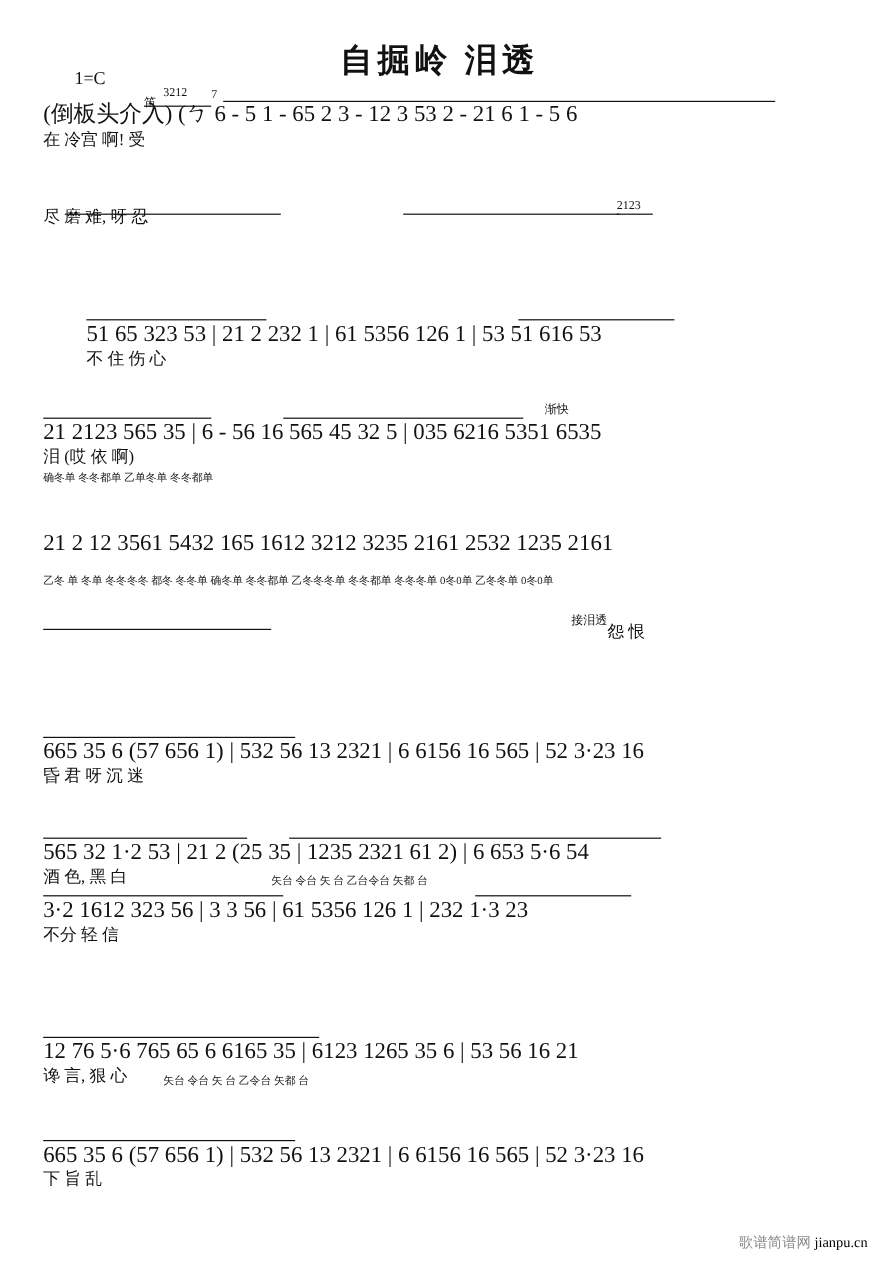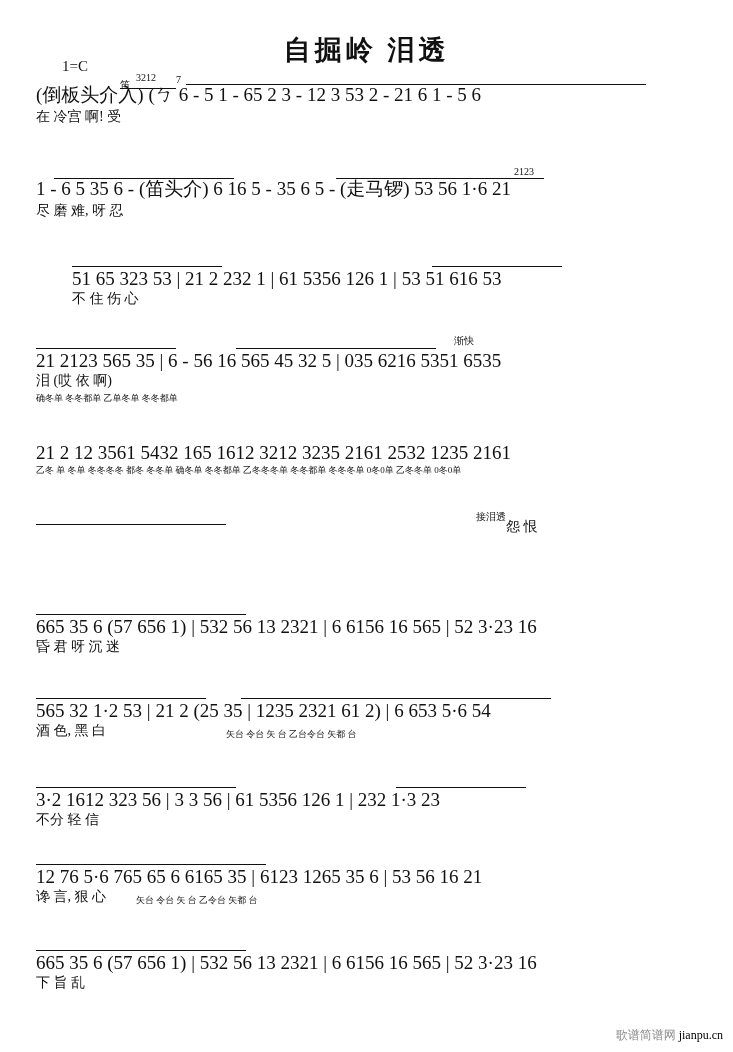--- a/index.html
+++ b/index.html
@@ -106,21 +106,20 @@
     <div class="hline" style="left:150px; top:6px; width:460px;"></div>
     <div class="notes-row">(倒板头介入) (ㄅ 6 - 5 1 - 65 2 3 -  12 3 53 2 - 21 6 1 - 5 6</div>
     <div class="lyr-row">在  冷宫            啊!                          受</div>
   </div>
 
   <div class="system" style="top:172px;">
     <div class="annot" style="left:478px; top:-6px;">2123</div>
     <div class="hline" style="left:18px; top:6px; width:180px;"></div>
     <div class="hline" style="left:300px; top:6px; width:180px;"></div>
     <div class="hline" style="left:478px; top:6px; width:30px;"></div>
-    <div class="notes-row">1 - 6 5 35 6 - (笛头介) 6 16 5 - 35 6 5 - (走马锣) 53 56 1·6 21</div>
     <div class="lyr-row">尽 磨  难,      呀                          忍</div>
   </div>
 
   <div class="system" style="top:260px;margin-left:36px;">
     <div class="hline" style="left:0px; top:6px; width:150px;"></div>
     <div class="hline" style="left:360px; top:6px; width:130px;"></div>
     <div class="notes-row">51 65 323 53 | 21 2 232 1 | 61 5356 126 1 | 53 51 616 53</div>
     <div class="lyr-row">不          住                   伤     心</div>
   </div>
 
@@ -128,21 +127,21 @@
     <div class="annot" style="left:418px; top:-8px;">渐快</div>
     <div class="hline" style="left:0px; top:6px; width:140px;"></div>
     <div class="hline" style="left:200px; top:6px; width:200px;"></div>
     <div class="notes-row">21 2123 565 35 | 6 - 56 16 565 45 32 5 | 035 6216 5351 6535</div>
     <div class="lyr-row">泪       (哎 依  啊)</div>
     <div class="sub-row">确冬单 冬冬都单 乙单冬单 冬冬都单</div>
   </div>
 
   <div class="system" style="top:434px;">
     <div class="notes-row">21 2 12 3561 5432 165 1612 3212 3235 2161 2532 1235 2161</div>
-    <div class="sub-row" style="margin-top:0;">乙冬 单 冬单   冬冬冬冬  都冬 冬冬单   确冬单  冬冬都单   乙冬冬冬单 冬冬都单 冬冬冬单 0冬0单   乙冬冬单 0冬0单</div>
+    <div class="sub-row" style="margin-top:14px;">乙冬 单 冬单   冬冬冬冬  都冬 冬冬单   确冬单  冬冬都单   乙冬冬冬单 冬冬都单 冬冬冬单 0冬0单   乙冬冬单 0冬0单</div>
   </div>
 
   <div class="system" style="top:518px;">
     <div class="annot" style="left:440px; top:-8px;">接泪透</div>
     <div class="hline" style="left:0px; top:6px; width:190px;"></div>
     <div class="lyr-row" style="margin-left:470px;">怨    恨</div>
   </div>
 
   <div class="system" style="top:608px;">
     <div class="hline" style="left:0px; top:6px; width:210px;"></div>
@@ -151,21 +150,21 @@
   </div>
 
   <div class="system" style="top:692px;">
     <div class="hline" style="left:0px; top:6px; width:170px;"></div>
     <div class="hline" style="left:205px; top:6px; width:310px;"></div>
     <div class="notes-row">565 32 1·2 53 | 21 2 (25 35 | 1235 2321 61 2) | 6 653 5·6 54</div>
     <div class="lyr-row">酒            色,                      黑 白</div>
     <div class="sub-row" style="margin-left:190px; margin-top:-14px;">矢台   令台    矢 台   乙台令台   矢都 台</div>
   </div>
 
-  <div class="system" style="top:781px;">
+  <div class="system" style="top:740px;">
     <div class="hline" style="left:0px; top:6px; width:200px;"></div>
     <div class="hline" style="left:360px; top:6px; width:130px;"></div>
     <div class="notes-row">3·2 1612 323 56 | 3 3 56 | 61 5356 126 1 | 232 1·3 23</div>
     <div class="lyr-row">不分                          轻 信</div>
   </div>
 
   <div class="system" style="top:858px;">
     <div class="hline" style="left:0px; top:6px; width:230px;"></div>
     <div class="notes-row">12 76 5·6 765 65 6 6165 35 | 6123 1265 35 6 | 53 56 16 21</div>
     <div class="lyr-row">谗 言,                                      狠   心</div>

